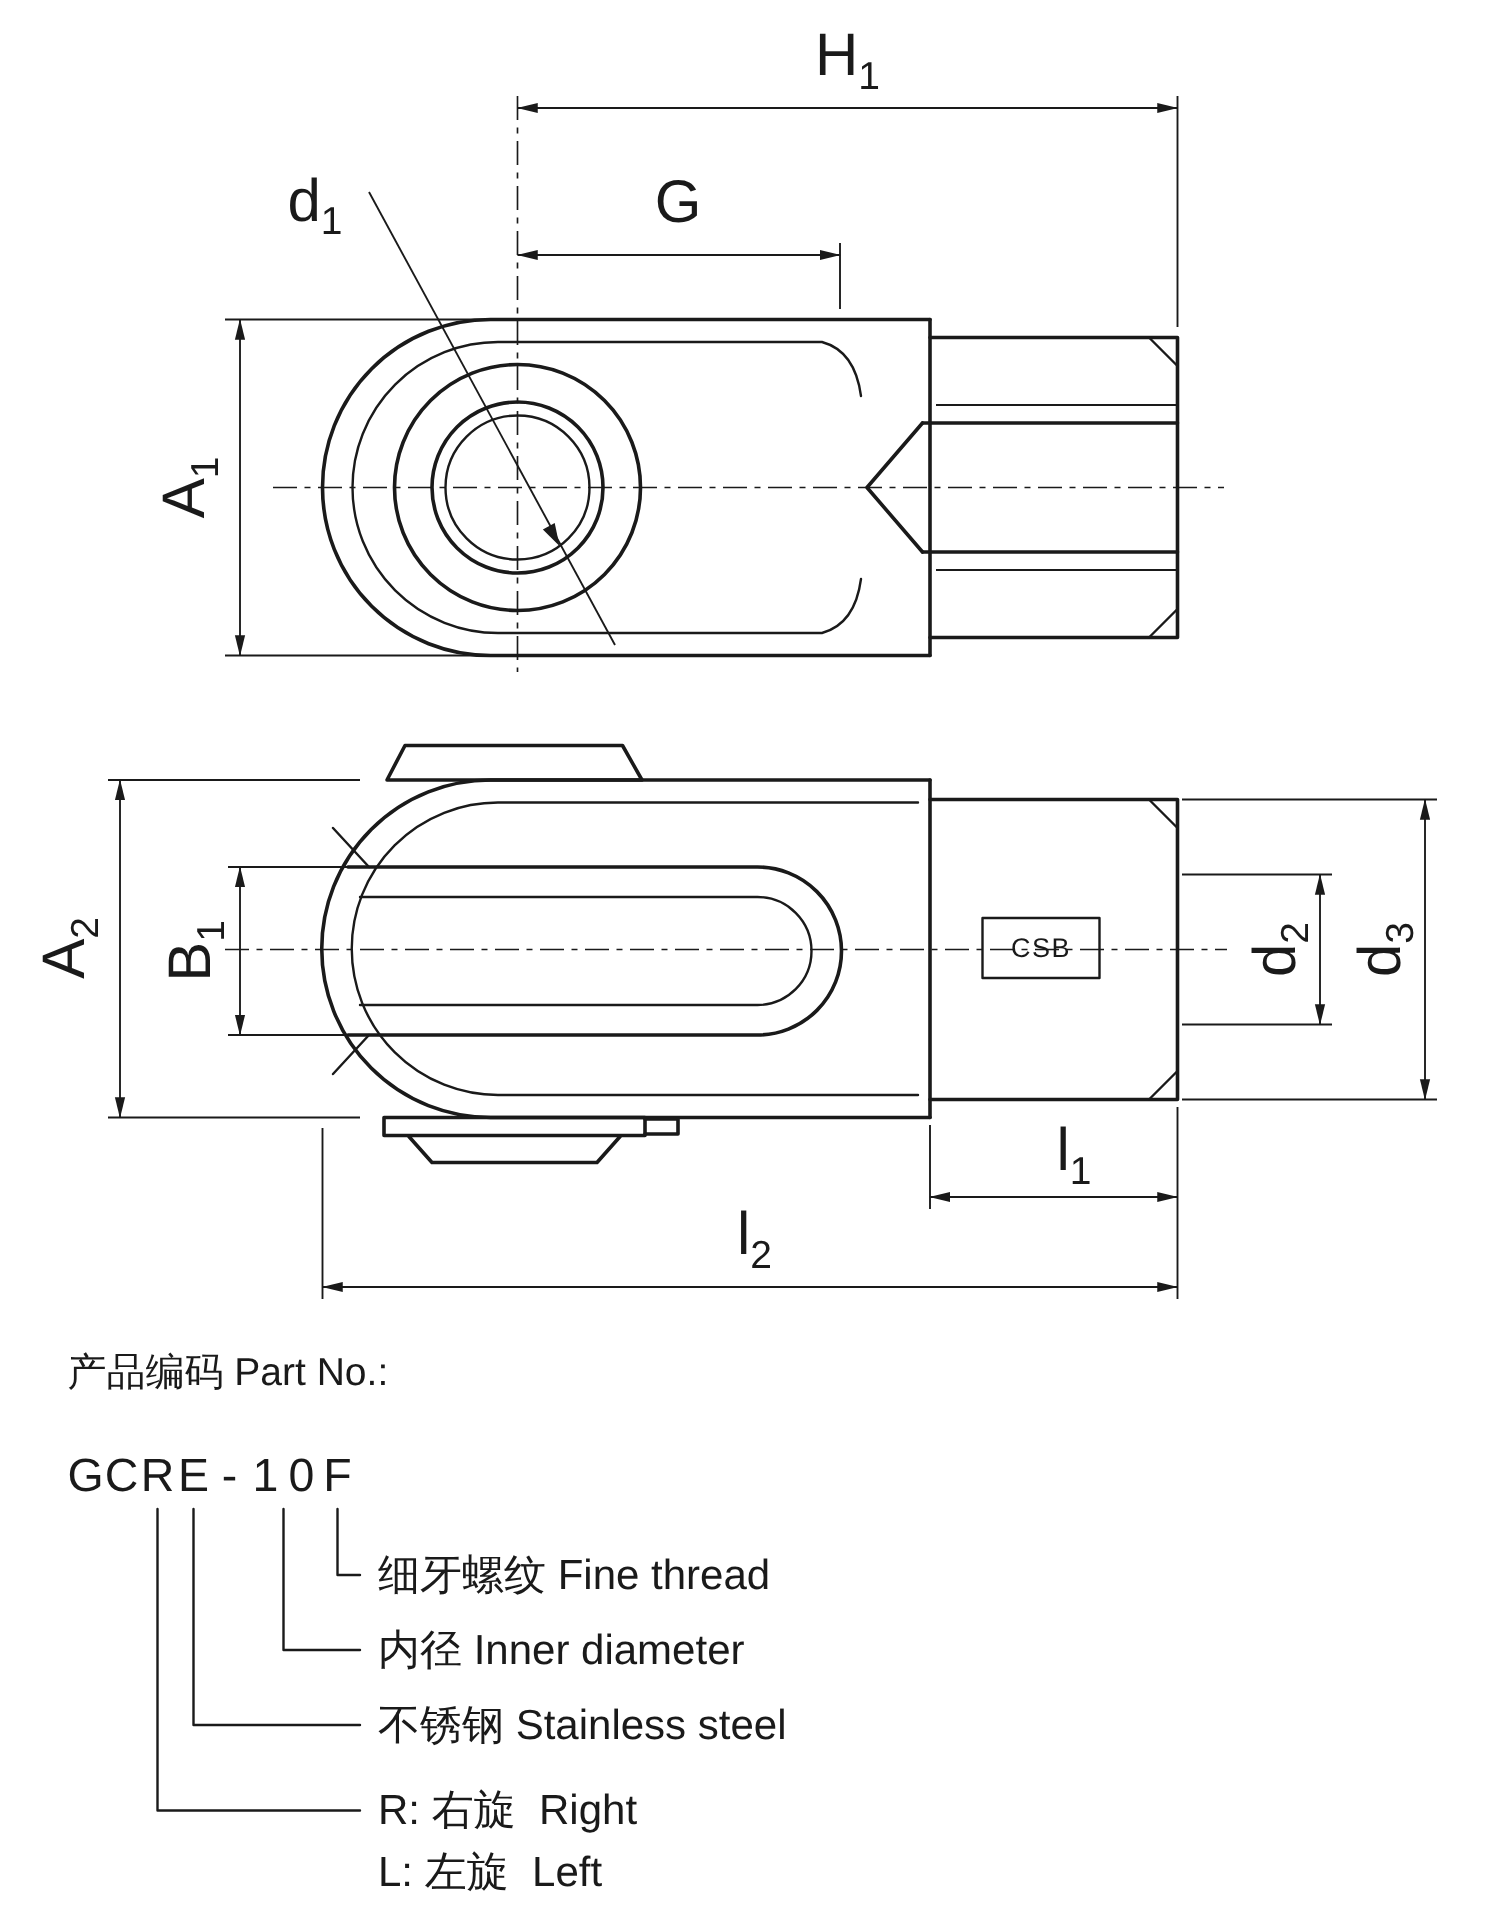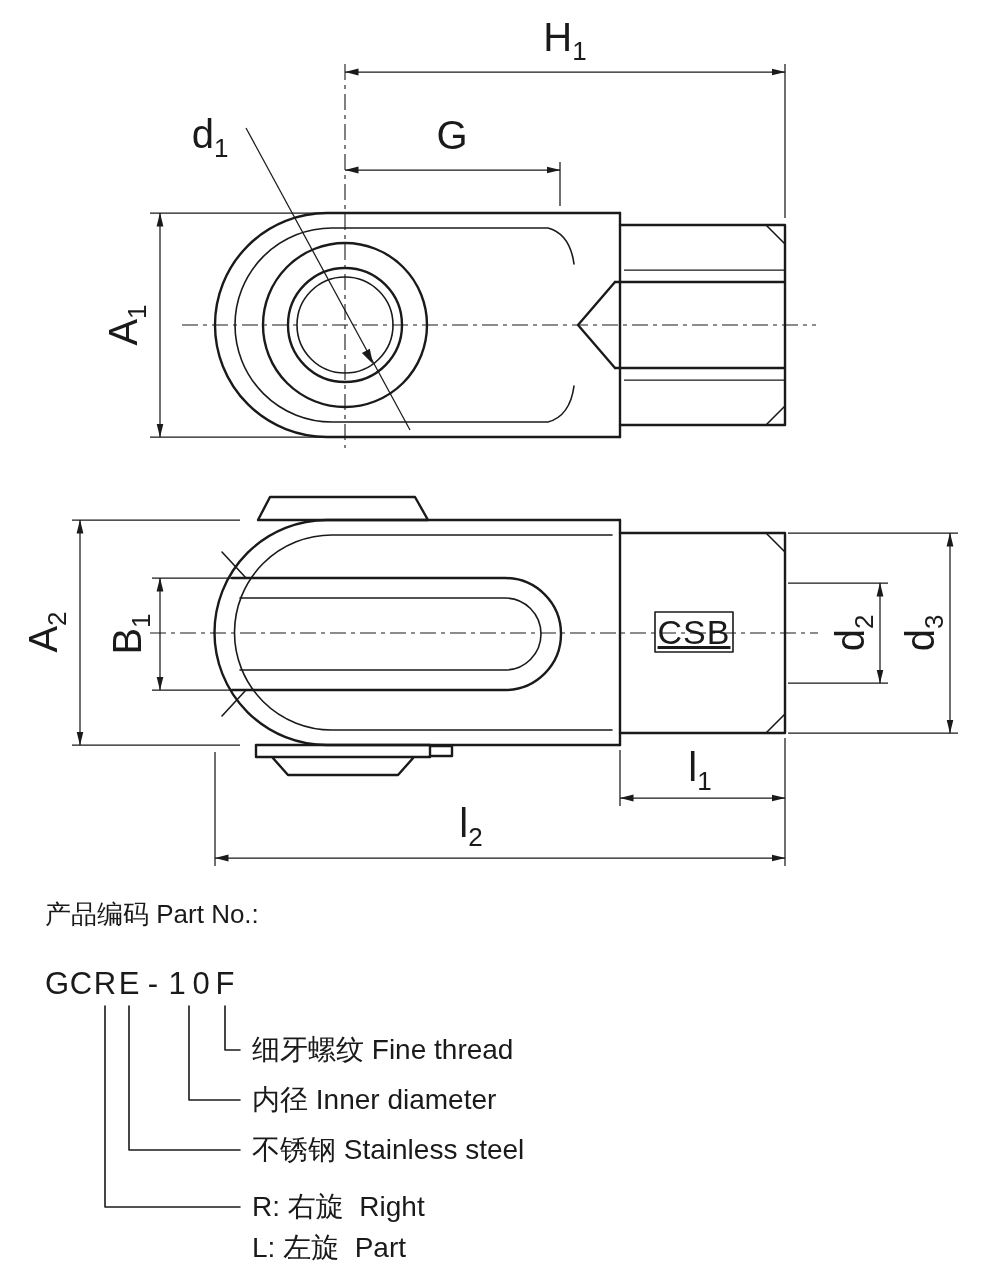--- a/index.html
+++ b/index.html
@@ -13,22 +13,22 @@
   .k1 { stroke:#1a1a1a; stroke-width:1.6; fill:none; stroke-linejoin:round; stroke-linecap:round; }
   .t  { stroke:#1a1a1a; stroke-width:1.25; fill:none; stroke-linecap:butt; }
   .cl { stroke:#1a1a1a; stroke-width:1.1; fill:none; stroke-dasharray:16 5 4 5; }
 
   
   .lbl { position:absolute; font-size:40px; line-height:1; white-space:nowrap;
          transform:translate(-50%,-50%); }
   .lbl.rot { transform:translate(-50%,-50%) rotate(-90deg); }
   .lbl sub { font-size:26px; line-height:1; }
 
-  .logo-text { position:absolute; font-size:34px; letter-spacing:1px; line-height:1;
-               transform:translate(-50%,-50%);text-decoration:underline; }
+  .logo-text { position:absolute; font-size:18px; letter-spacing:1px; line-height:1;
+               transform:translate(-50%,-50%); }
 
   .heading { position:absolute; left:45px; top:897px; font-size:26px; white-space:nowrap; }
 
   .partrow { position:absolute; left:45px; top:966px; display:flex; }
   .partrow span { display:inline-block; width:24px; text-align:center; font-size:31px; line-height:36px; }
 
   .callout-text { position:absolute; left:252px; font-size:28px; line-height:1.2;
                   white-space:pre; transform:translateY(-50%); }
 </style>
 </head>
@@ -111,37 +111,37 @@
   </svg>
 
   <div class="lbl" style="left:565px; top:40px;"><span>H</span><sub>1</sub></div>
   <div class="lbl" style="left:452px; top:138px;"><span>G</span><sub></sub></div>
   <div class="lbl" style="left:210px; top:102px;margin-top:35px;"><span>d</span><sub>1</sub></div>
   <div class="lbl rot" style="left:126px; top:325px;"><span>A</span><sub>1</sub></div>
   <div class="lbl rot" style="left:46px; top:632px;"><span>A</span><sub>2</sub></div>
   <div class="lbl rot" style="left:130px; top:634px;"><span>B</span><sub>1</sub></div>
   <div class="lbl rot" style="left:853px; top:633px;"><span>d</span><sub>2</sub></div>
   <div class="lbl rot" style="left:923px; top:633px;"><span>d</span><sub>3</sub></div>
-  <div class="lbl" style="left:700px; top:770px;"><span>l</span><sub>1</sub></div>
-  <div class="lbl" style="left:471px; top:826px;"><span>l</span><sub>2</sub></div>
+  <div class="lbl" style="left:716px; top:770px;"><span>l</span><sub>1</sub></div>
+  <div class="lbl" style="left:503px; top:826px;"><span>l</span><sub>2</sub></div>
 
   <div class="logo-text" style="left:694px; top:632px;">CSB</div>
 
   <div class="heading">产品编码 Part No.:</div>
 
   <div class="partrow">
     <span>G</span>
     <span>C</span>
     <span>R</span>
     <span>E</span>
     <span>-</span>
     <span>1</span>
     <span>0</span>
     <span>F</span>
   </div>
 
   <div class="callout-text" style="top:1100px;">内径 Inner diameter</div>
   <div class="callout-text" style="top:1050px;">细牙螺纹 Fine thread</div>
   <div class="callout-text" style="top:1150px;">不锈钢 Stainless steel</div>
   <div class="callout-text" style="top:1207px;">R: 右旋  Right</div>
-  <div class="callout-text" style="top:1248px;">L: 左旋  Part</div>
+  <div class="callout-text" style="top:1248px;">L: 左旋  Left</div>
 
 </div>
 
 </body></html>

